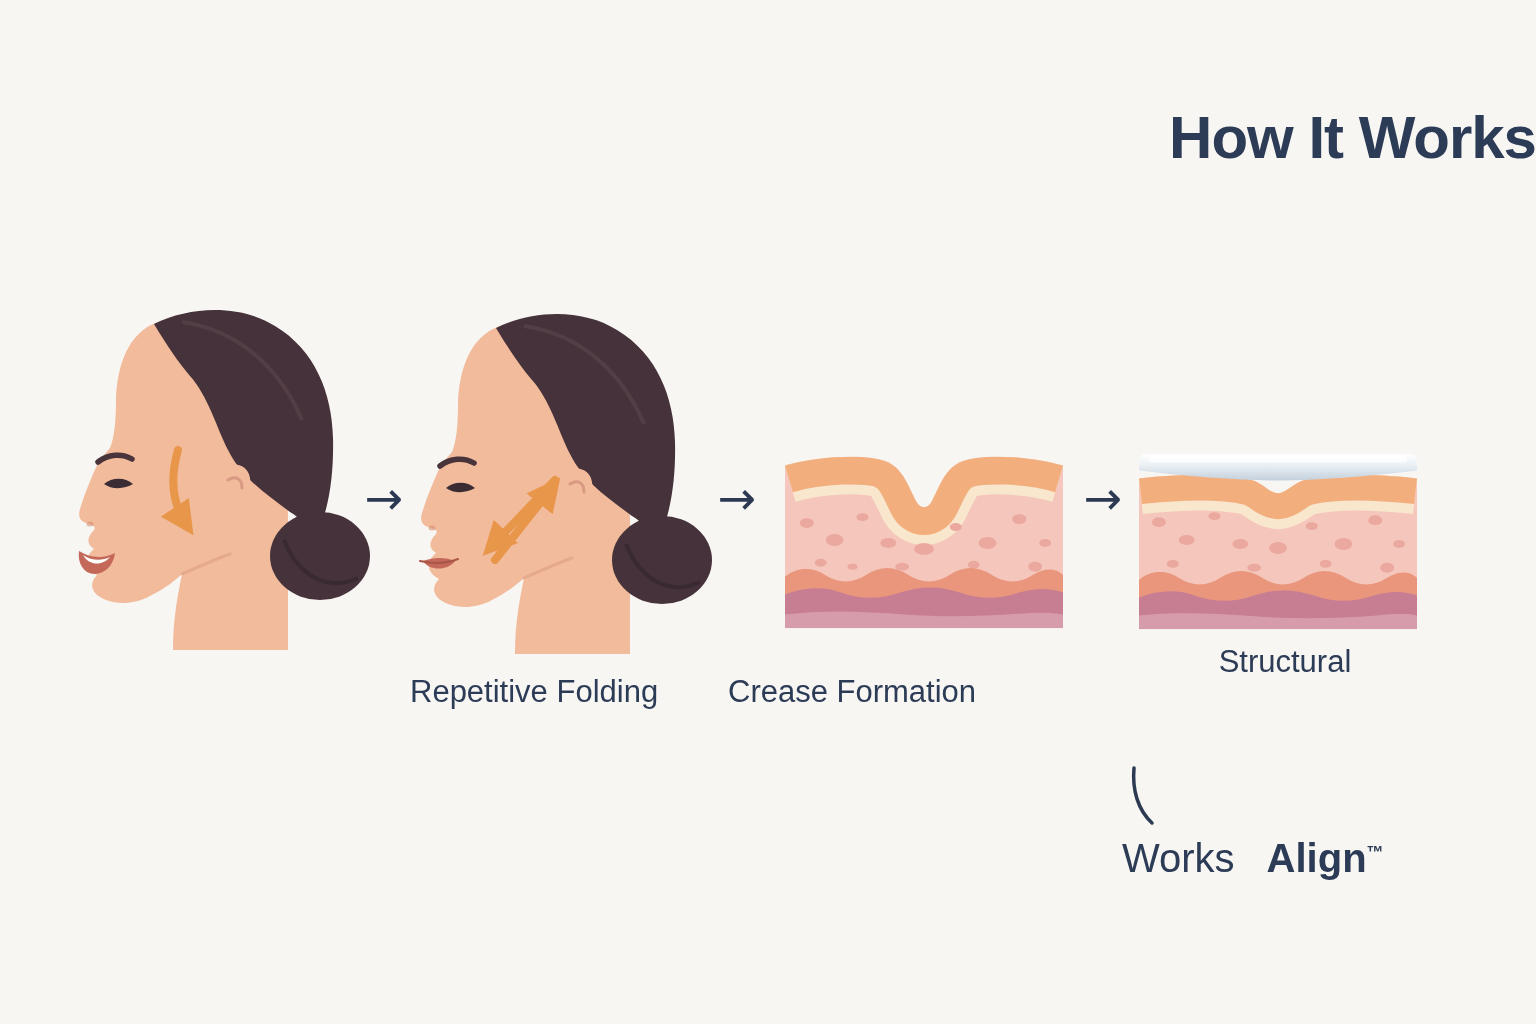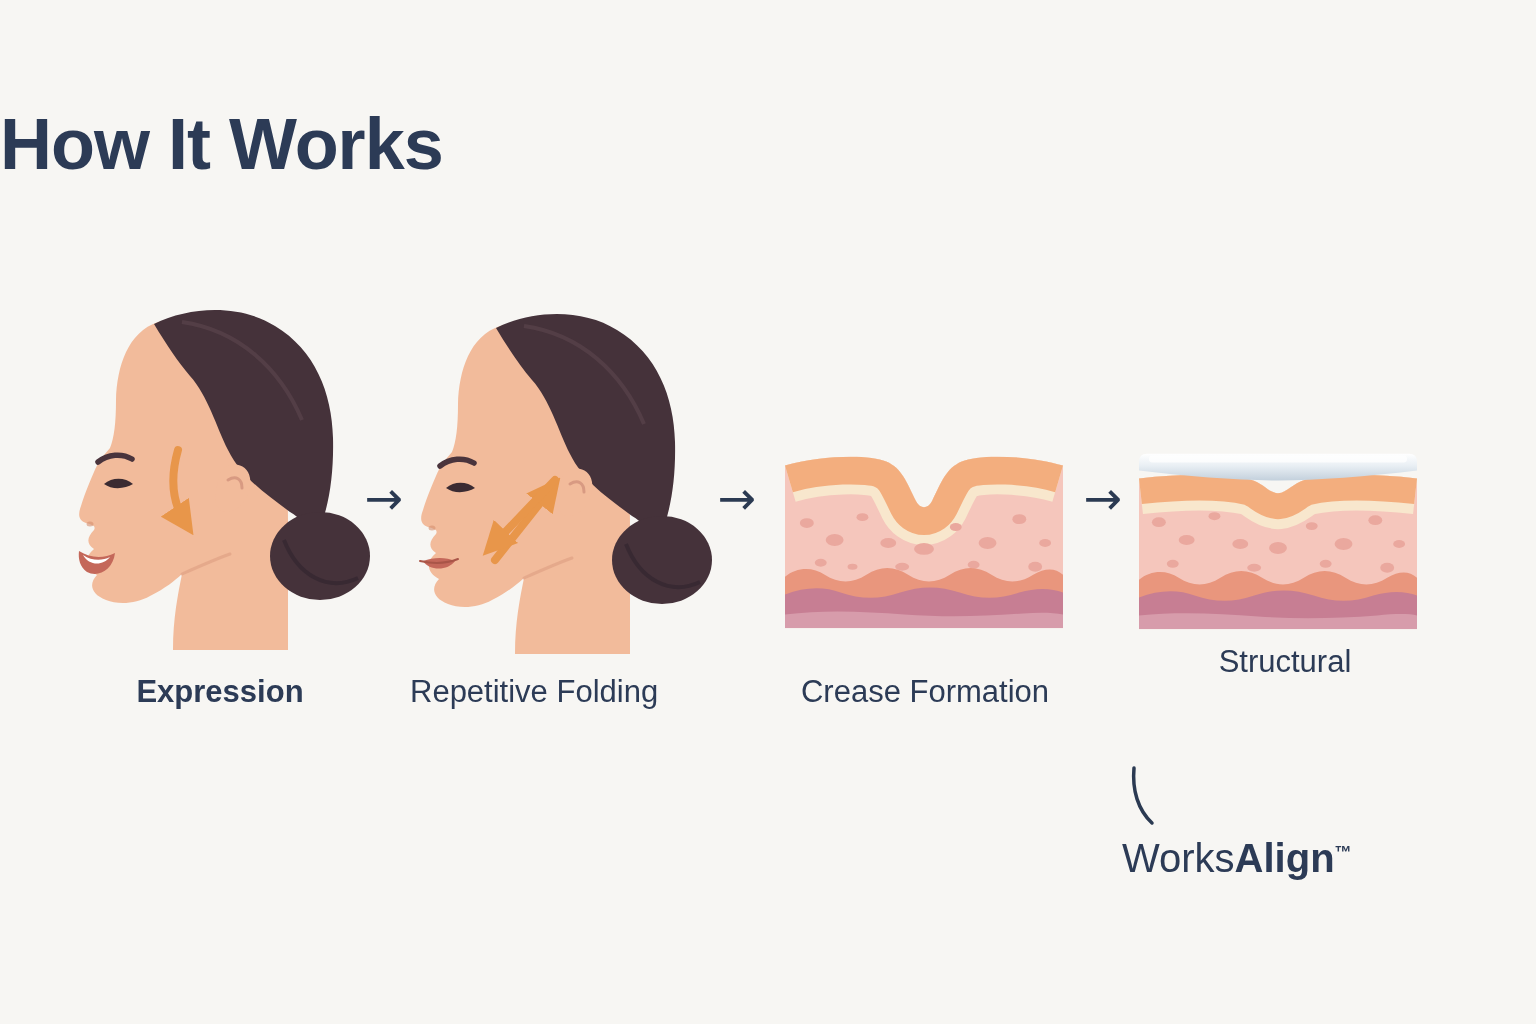--- a/index.html
+++ b/index.html
@@ -2,38 +2,38 @@
 <html><head>
 <meta charset="utf-8">
 <style>
   html,body{margin:0;padding:0;}
   .canvas{
     position:relative;width:1536px;height:1024px;overflow:hidden;
     background:#f7f6f3;
     font-family:"Liberation Sans",sans-serif;color:#2c3b56;
   }
   .title{
-    position:absolute;top:103px;left:0;width:100%;text-align:left;
-    font-size:72px;font-weight:700;letter-spacing:-1px;color:#2c3b56;
+    position:absolute;top:103px;left:0;width:100%;text-align:right;
+    font-size:60px;font-weight:700;letter-spacing:-1px;color:#2c3b56;
   }
   .illus{position:absolute;}
   .flow-arrow{
     position:absolute;width:64px;height:64px;line-height:64px;text-align:center;
     font-size:46px;color:#2b3a52;font-family:"DejaVu Sans",sans-serif;font-weight:400;
   }
   .step-label{
     position:absolute;font-size:31px;color:#2c3b56;line-height:40px;
   }
   .step-label.bold{font-weight:700;}
   .label-2line{line-height:52px;}
   .label-2line .line2{font-weight:700;}
   .brand{
     position:absolute;left:1122px;top:836px;font-size:40px;color:#2c3b56;
   }
-  .brand .suffix{font-weight:700;}
+  .brand .suffix{font-weight:700;margin-left:32px;}
   .brand .tm{font-size:17px;vertical-align:14px;font-weight:700;}
   .connector{position:absolute;left:1128px;top:766px;}
 </style>
 </head>
 <body>
 
 <div class="canvas">
 
   <div class="title">How It Works</div>
 
@@ -187,23 +187,22 @@
       <path fill="#e9967d" d="M0,128 C12,118 28,118 40,126 C54,135 68,135 82,126 C96,117 110,117 124,126 C138,135 152,135 166,126
                C180,117 194,117 208,126 C222,135 236,135 250,126 C262,119 272,119 280,126 L280,178 L0,178 Z"></path>
       <path fill="#c77e93" d="M0,146 C20,138 40,138 56,144 C76,151 96,151 116,144 C136,137 156,137 176,144 C196,151 216,151 236,144
                C252,139 268,139 280,144 L280,178 L0,178 Z"></path>
       <path fill="#d79cab" d="M0,164 C40,160 80,162 120,165 C160,168 200,167 240,164 C258,162 272,162 280,164 L280,178 L0,178 Z"></path>
     </g>
     <path fill="url(#grad4)" d="M8,1 L272,1 Q280,1 280,9 L280,18 C230,24 180,28 140,28 C100,28 50,24 0,18 L0,9 Q0,1 8,1 Z"></path>
     <rect x="10" y="3" width="260" height="7" rx="3.5" fill="#ffffff" opacity="0.75"></rect>
   </svg>
 
-  <div class="step-label bold" style="left:70px;top:672px;width:300px;text-align:center">Expression</div>
   <div class="step-label" style="left:410px;top:672px;width:310px;text-align:left">Repetitive Folding</div>
-  <div class="step-label" style="left:765px;top:672px;width:320px;text-align:center">Crease Formation</div>
+  <div class="step-label" style="left:728px;top:672px;width:320px;text-align:left">Crease Formation</div>
   <div class="step-label label-2line" style="left:1125px;top:636px;width:320px;text-align:center">
     <div class="line1">Structural</div>
   </div>
 
   <svg class="connector" width="30" height="60" viewBox="0 0 30 60">
     <path d="M 6 2 C 4 24 10 44 24 57" stroke="#2b3a52" stroke-width="3.5" fill="none" stroke-linecap="round"></path>
   </svg>
 
   <div class="brand">
     <span class="prefix">Works</span><span class="suffix">Align</span><span class="tm">™</span>

